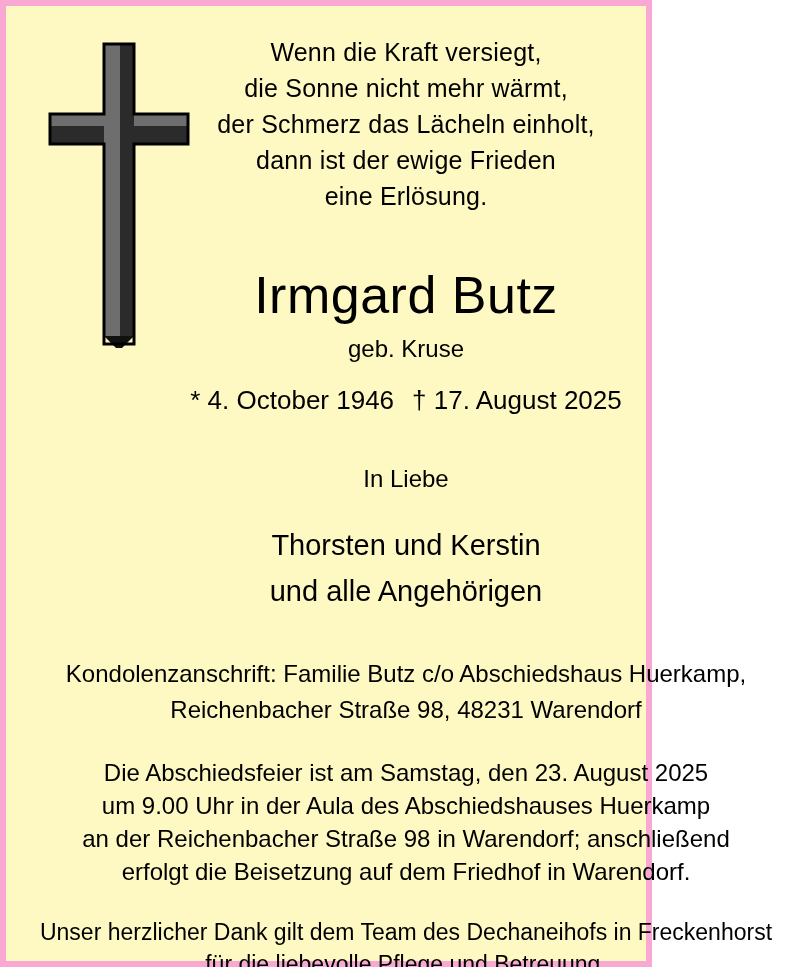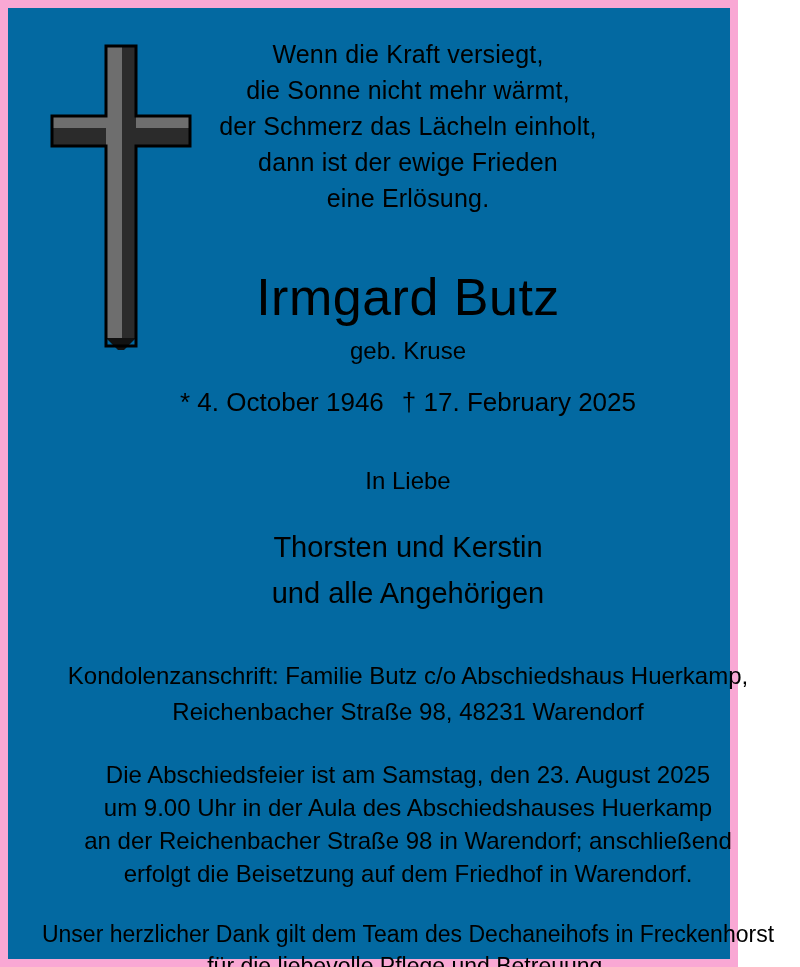--- a/index.html
+++ b/index.html
@@ -10,24 +10,24 @@
   body {
     width: 800px;
     height: 967px;
     font-family: "Liberation Sans", sans-serif;
     color: #000000;
     overflow: hidden;
   }
   .obituary {
     position: relative;
     box-sizing: border-box;
-    width: 738px;
+    width: 652px;
     height: 967px;
-    background: #0369a1;
-    border: 8px solid #f9a8d4;
+    background: #fef9c3;
+    border: 6px solid #f9a8d4;
     padding: 0;
   }
   .cross {
     position: absolute;
     left: 36px;
     top: 30px;
     width: 150px;
     height: 320px;
   }
   .content {
@@ -134,21 +134,21 @@
       <div>die Sonne nicht mehr wärmt,</div>
       <div>der Schmerz das Lächeln einholt,</div>
       <div>dann ist der ewige Frieden</div>
       <div>eine Erlösung.</div>
     </div>
 
     <div class="name">Irmgard Butz</div>
     <div class="maiden">geb. Kruse</div>
 
     <div class="dates">
-      <span>* 4. October 1946</span><span class="sep"></span><span>† 17. February 2025</span>
+      <span>* 4. October 1946</span><span class="sep"></span><span>† 17. August 2025</span>
     </div>
 
     <div class="inlove">In Liebe</div>
 
     <div class="survivors">
       <div>Thorsten und Kerstin</div>
       <div>und alle Angehörigen</div>
     </div>
 
     <div class="condolence">

